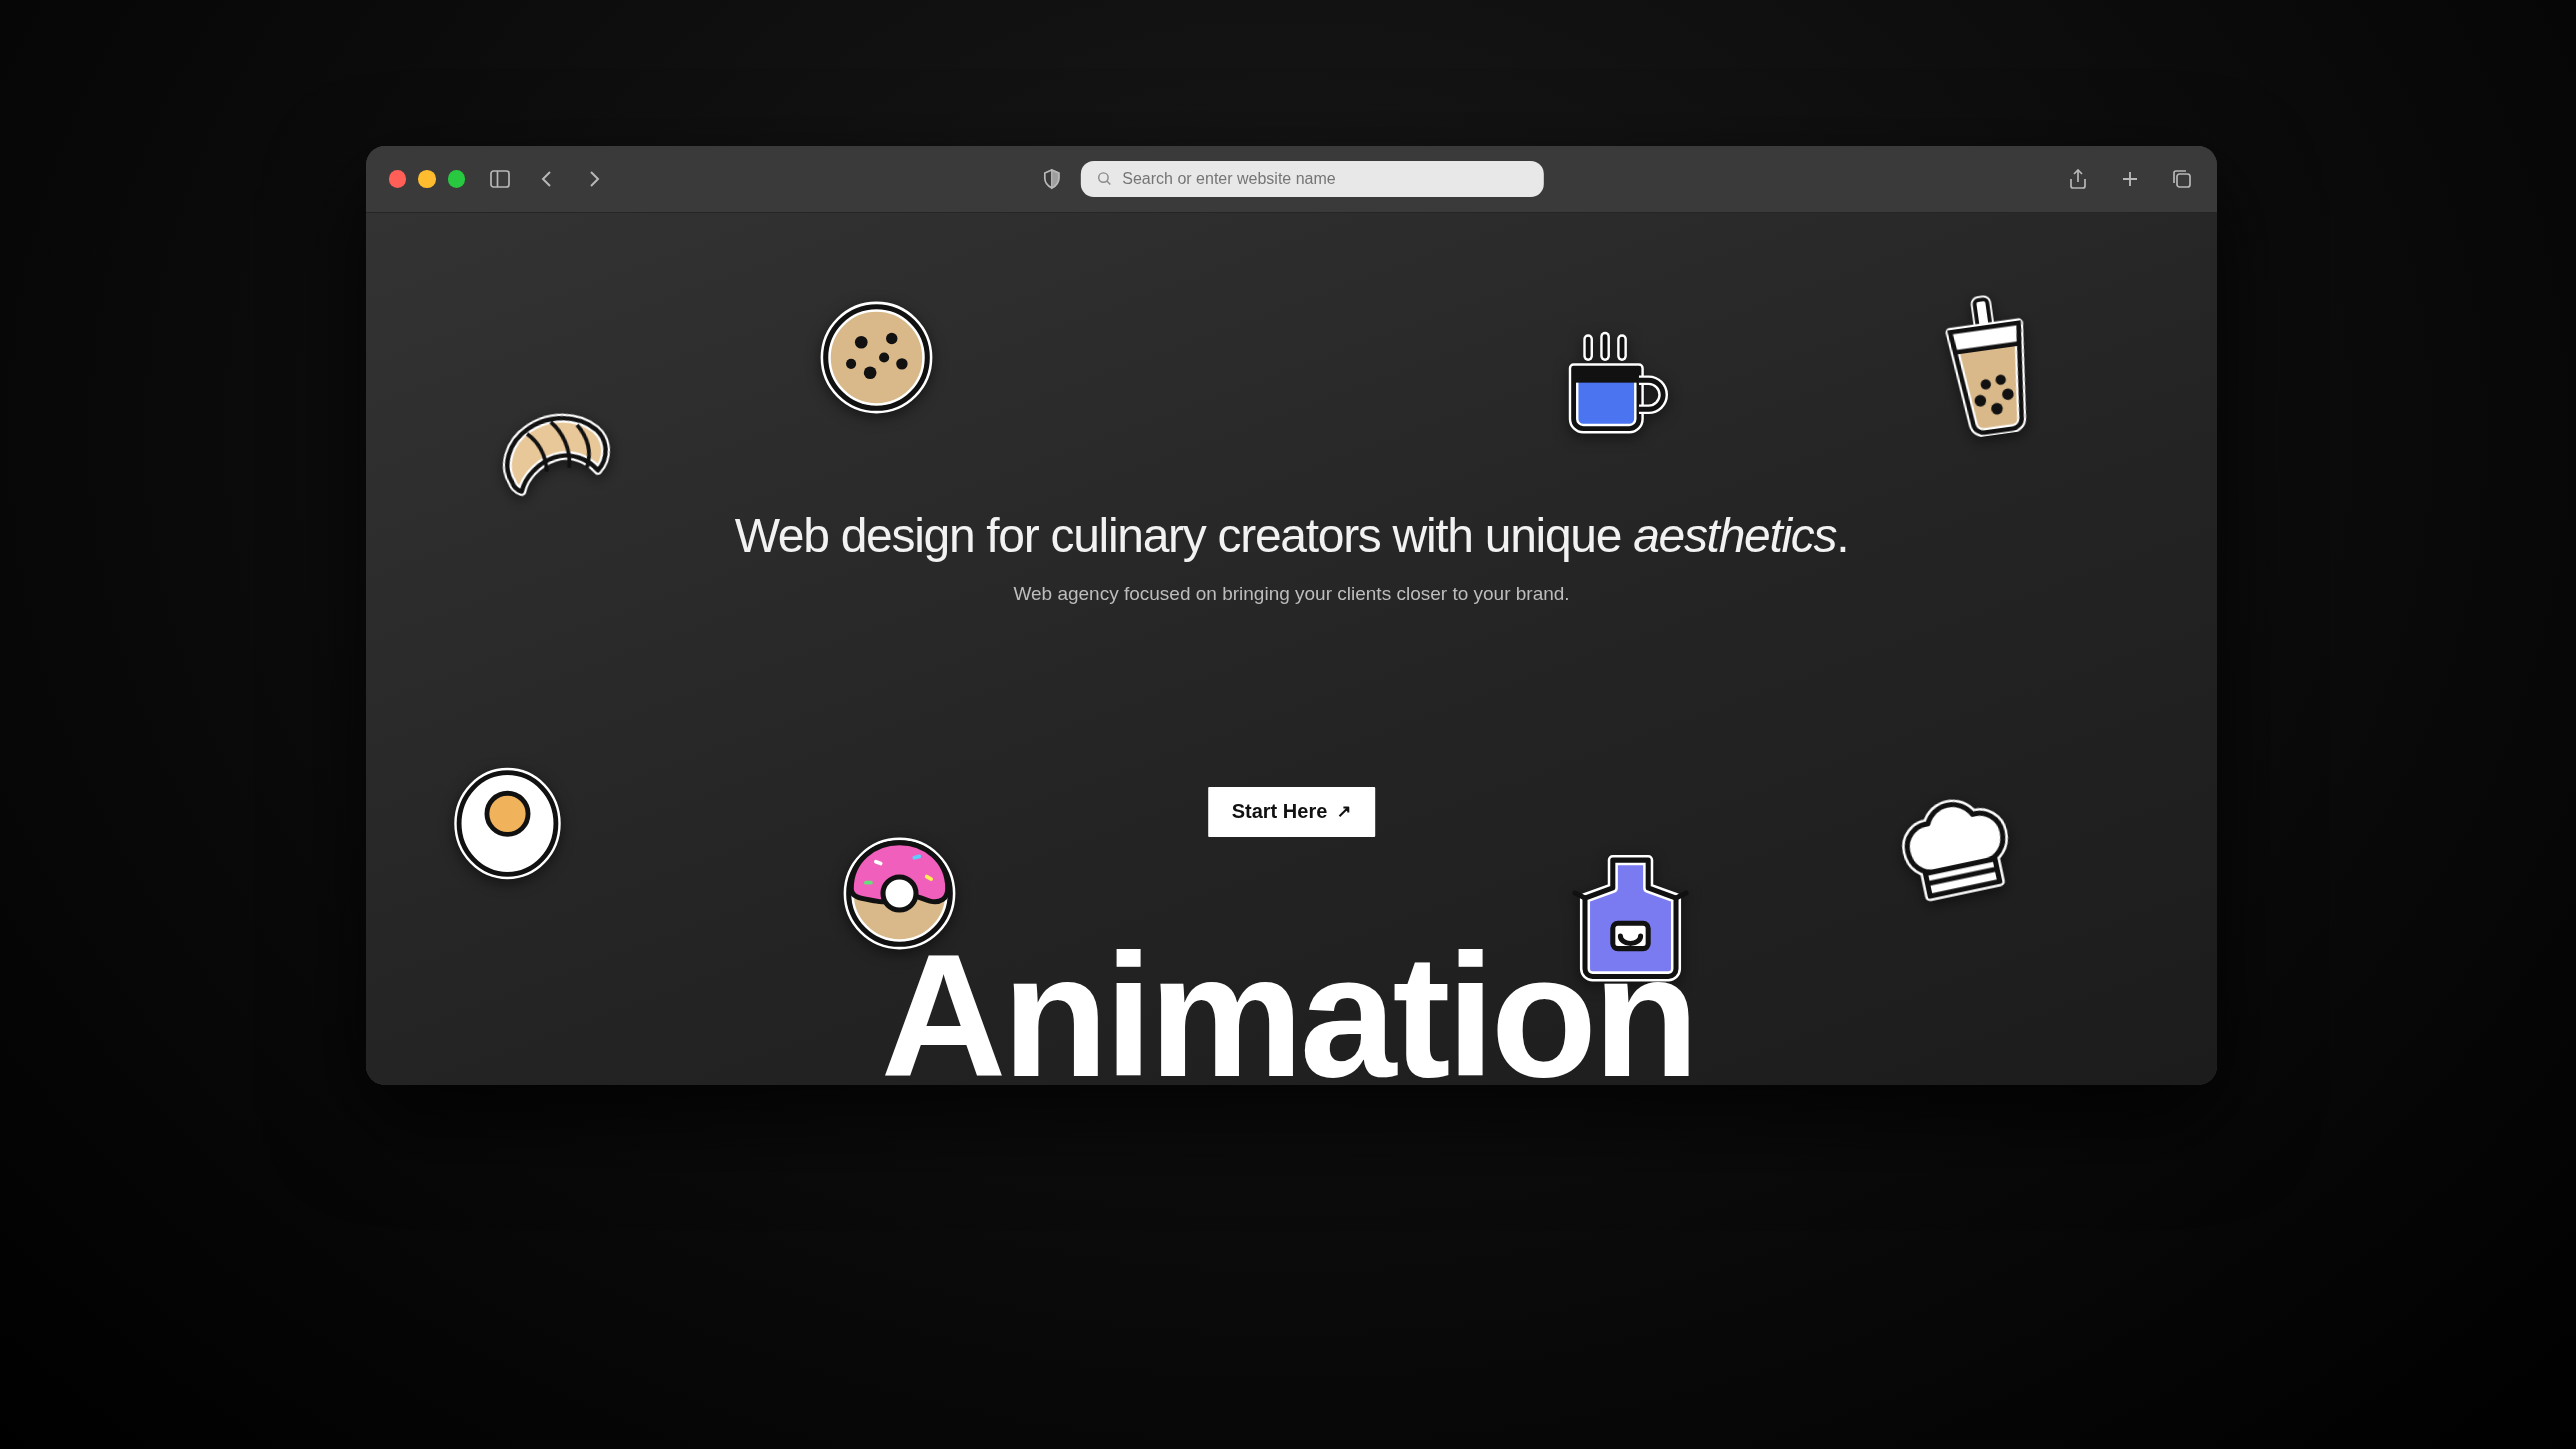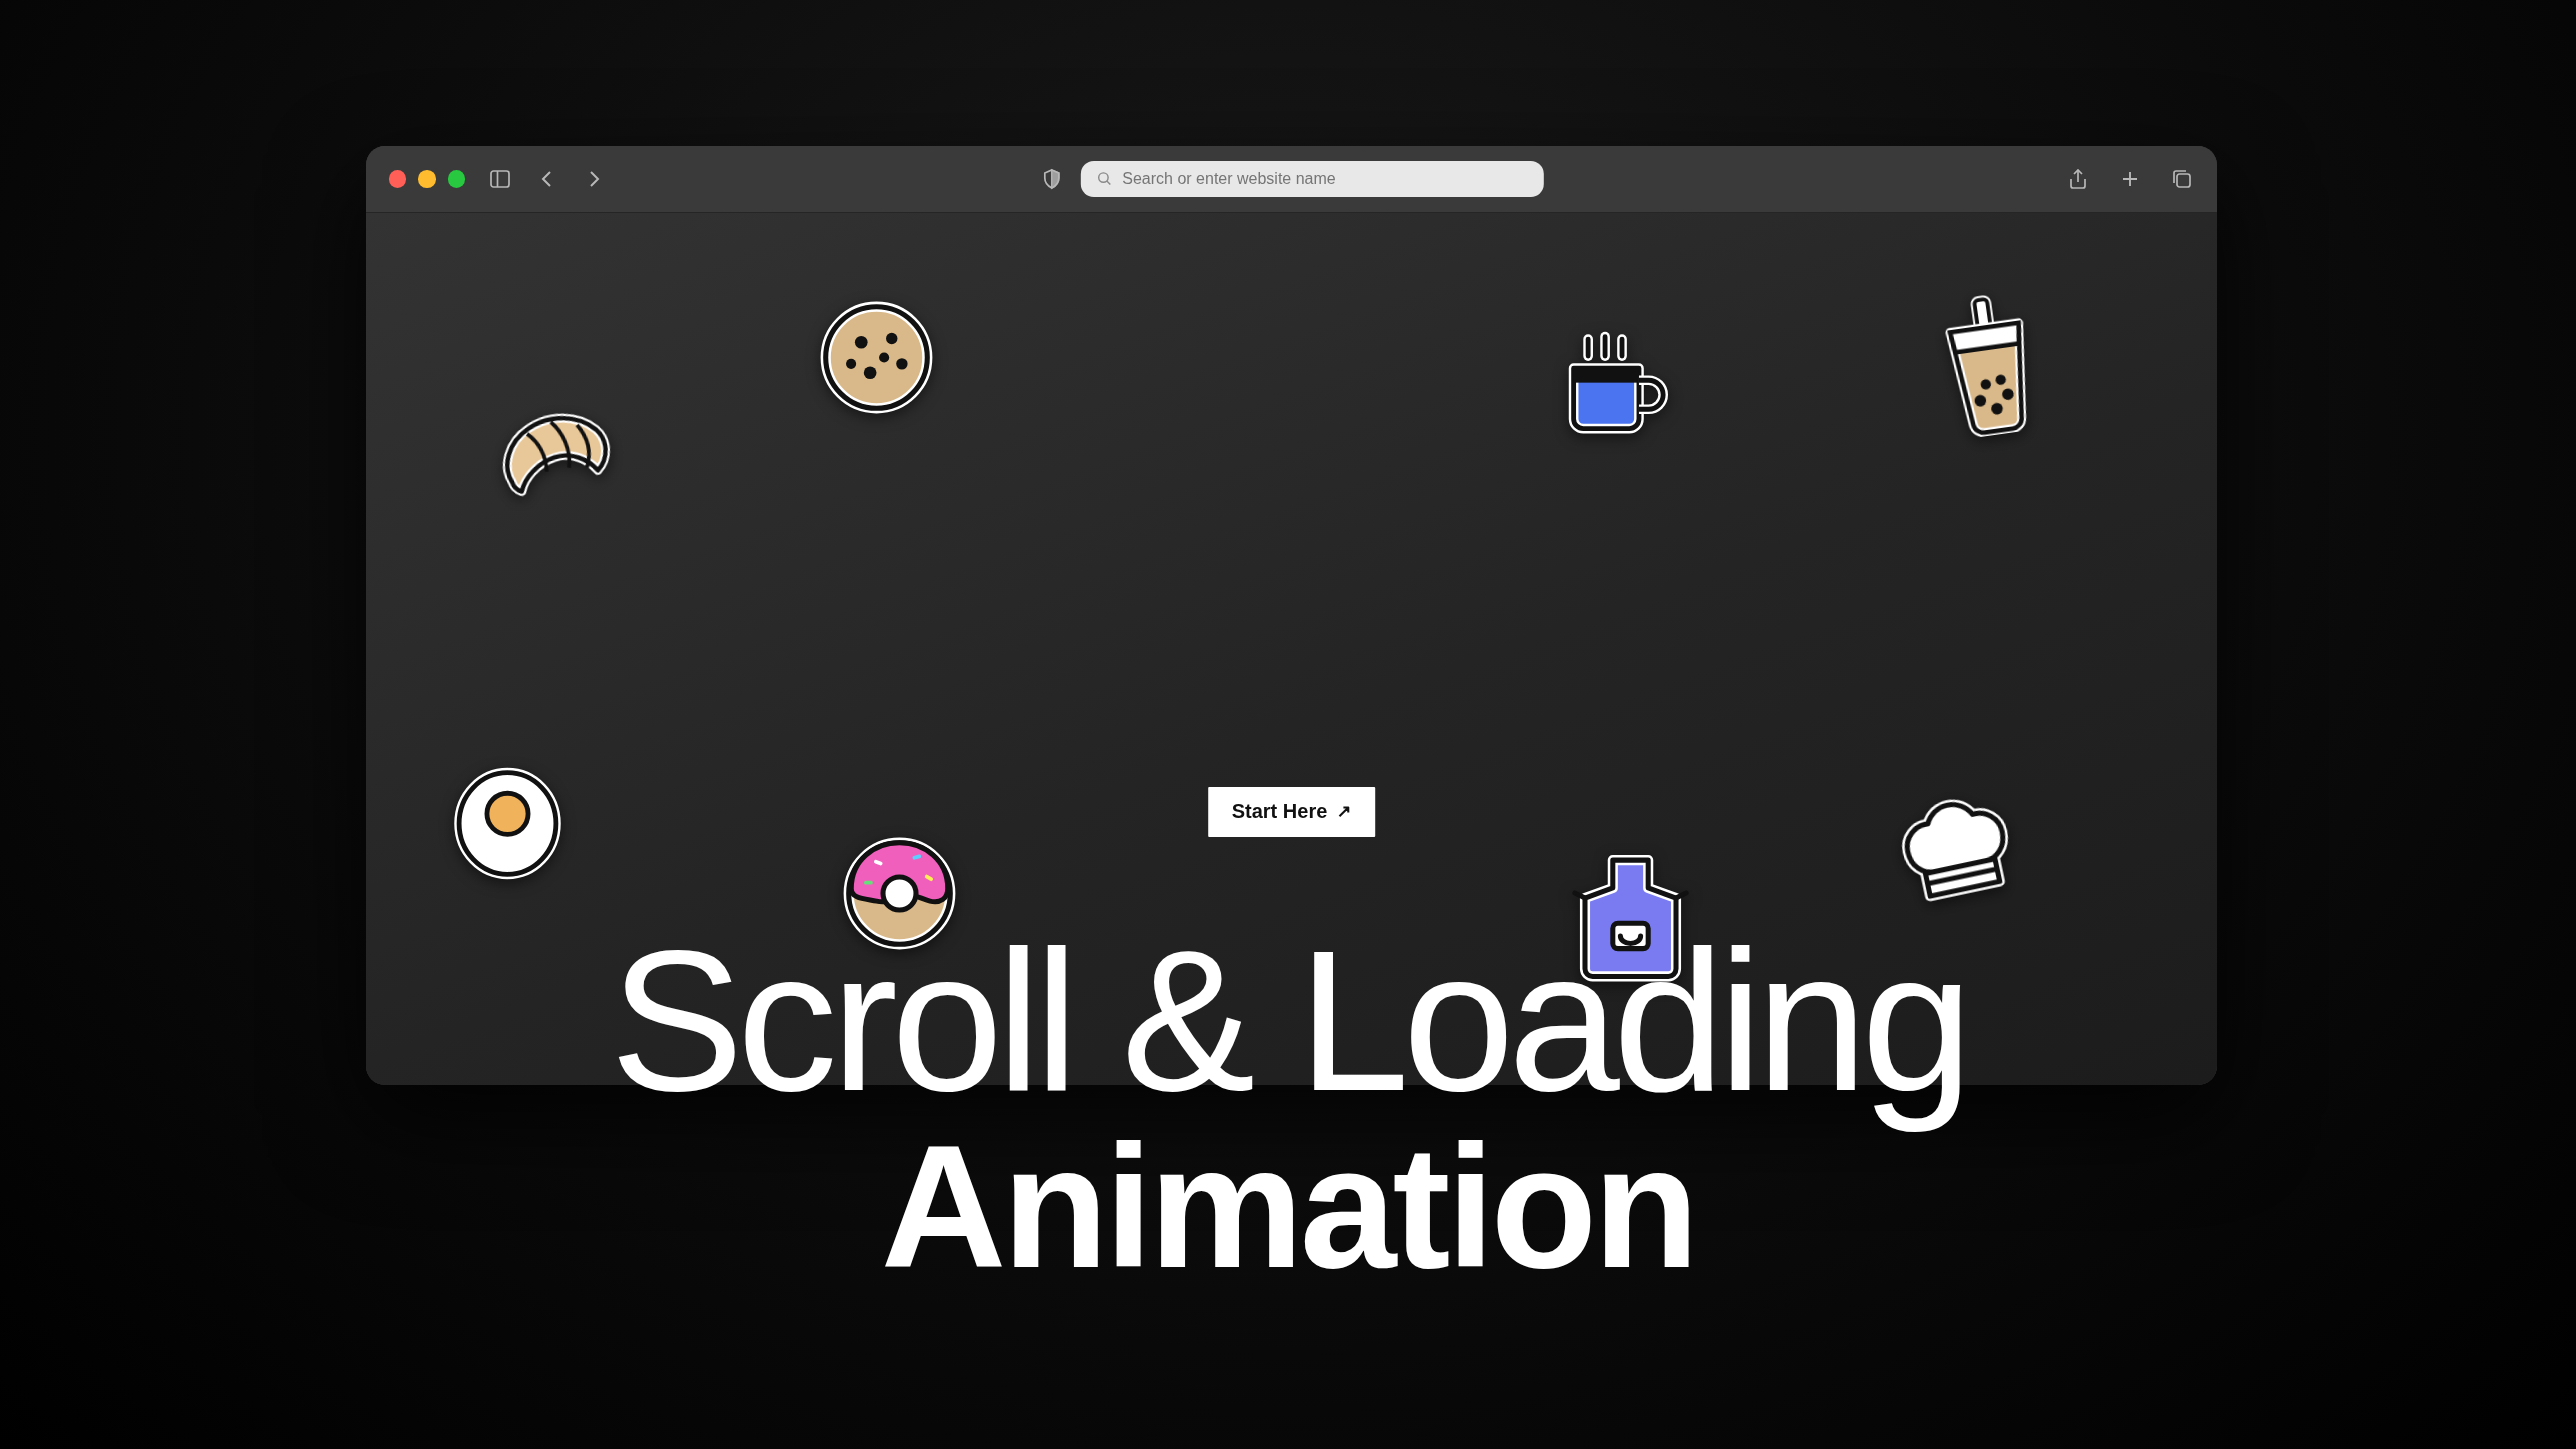--- a/index.html
+++ b/index.html
@@ -216,20 +216,26 @@
         <svg viewBox="0 0 24 24" fill="none" stroke="currentColor" stroke-width="1.7">
             <rect x="7" y="7" width="13" height="13" rx="2.5"></rect>
             <path d="M4 16V6a2 2 0 0 1 2-2h10"></path>
           </svg>
       </div>
     </div>
   </div>
 
   <div class="viewport">
 
+    <div class="hero">
+      <h1>
+        <span>Web design for culinary creators  with unique </span><em>aesthetics</em><span>.</span>
+      </h1>
+      <div class="sub">Web agency focused on bringing your clients closer to your brand.</div>
+    </div>
 
     <button class="cta">
       <span>Start Here</span>
       <span class="arrow">↗</span>
     </button>
 
     <div class="sticker" style="left:127px; top:188px; transform:rotate(-10deg);">
       <svg width="127" height="107" viewBox="0 0 100 84">
         <path d="M12 58 C 6 44, 14 26, 32 18 C 50 10, 72 14, 84 28 C 92 38, 90 52, 80 60 C 74 50, 62 42, 48 44 C 34 46, 22 56, 18 66 C 14 64, 12 60, 12 58 Z" fill="#e8c798" stroke="#fff" stroke-width="7" stroke-linejoin="round"></path>
         <path d="M12 58 C 6 44, 14 26, 32 18 C 50 10, 72 14, 84 28 C 92 38, 90 52, 80 60 C 74 50, 62 42, 48 44 C 34 46, 22 56, 18 66 C 14 64, 12 60, 12 58 Z" fill="none" stroke="#111" stroke-width="3.5" stroke-linejoin="round"></path>
@@ -326,16 +332,15 @@
         <path d="M14 46 a18 18 0 0 1 20 -18 a20 20 0 0 1 36 0 a18 18 0 0 1 20 18 c0 12 -8 20 -18 20 h-40 c-10 0 -18 -8 -18 -20 z" fill="#fff" stroke="#111" stroke-width="4" stroke-linejoin="round"></path>
         <path d="M24 66 v18 h56 v-18 z" fill="#fff" stroke="#111" stroke-width="4" stroke-linejoin="round"></path>
         <line x1="24" y1="74" x2="80" y2="74" stroke="#111" stroke-width="4"></line>
       </svg>
     </div>
 
   </div>
 </div>
 
 <div class="overlay-title">
-  <div class="l1">Scroll &amp; Loading</div>
   <div class="l2">Animation</div>
 </div>
 
 
 </body></html>

